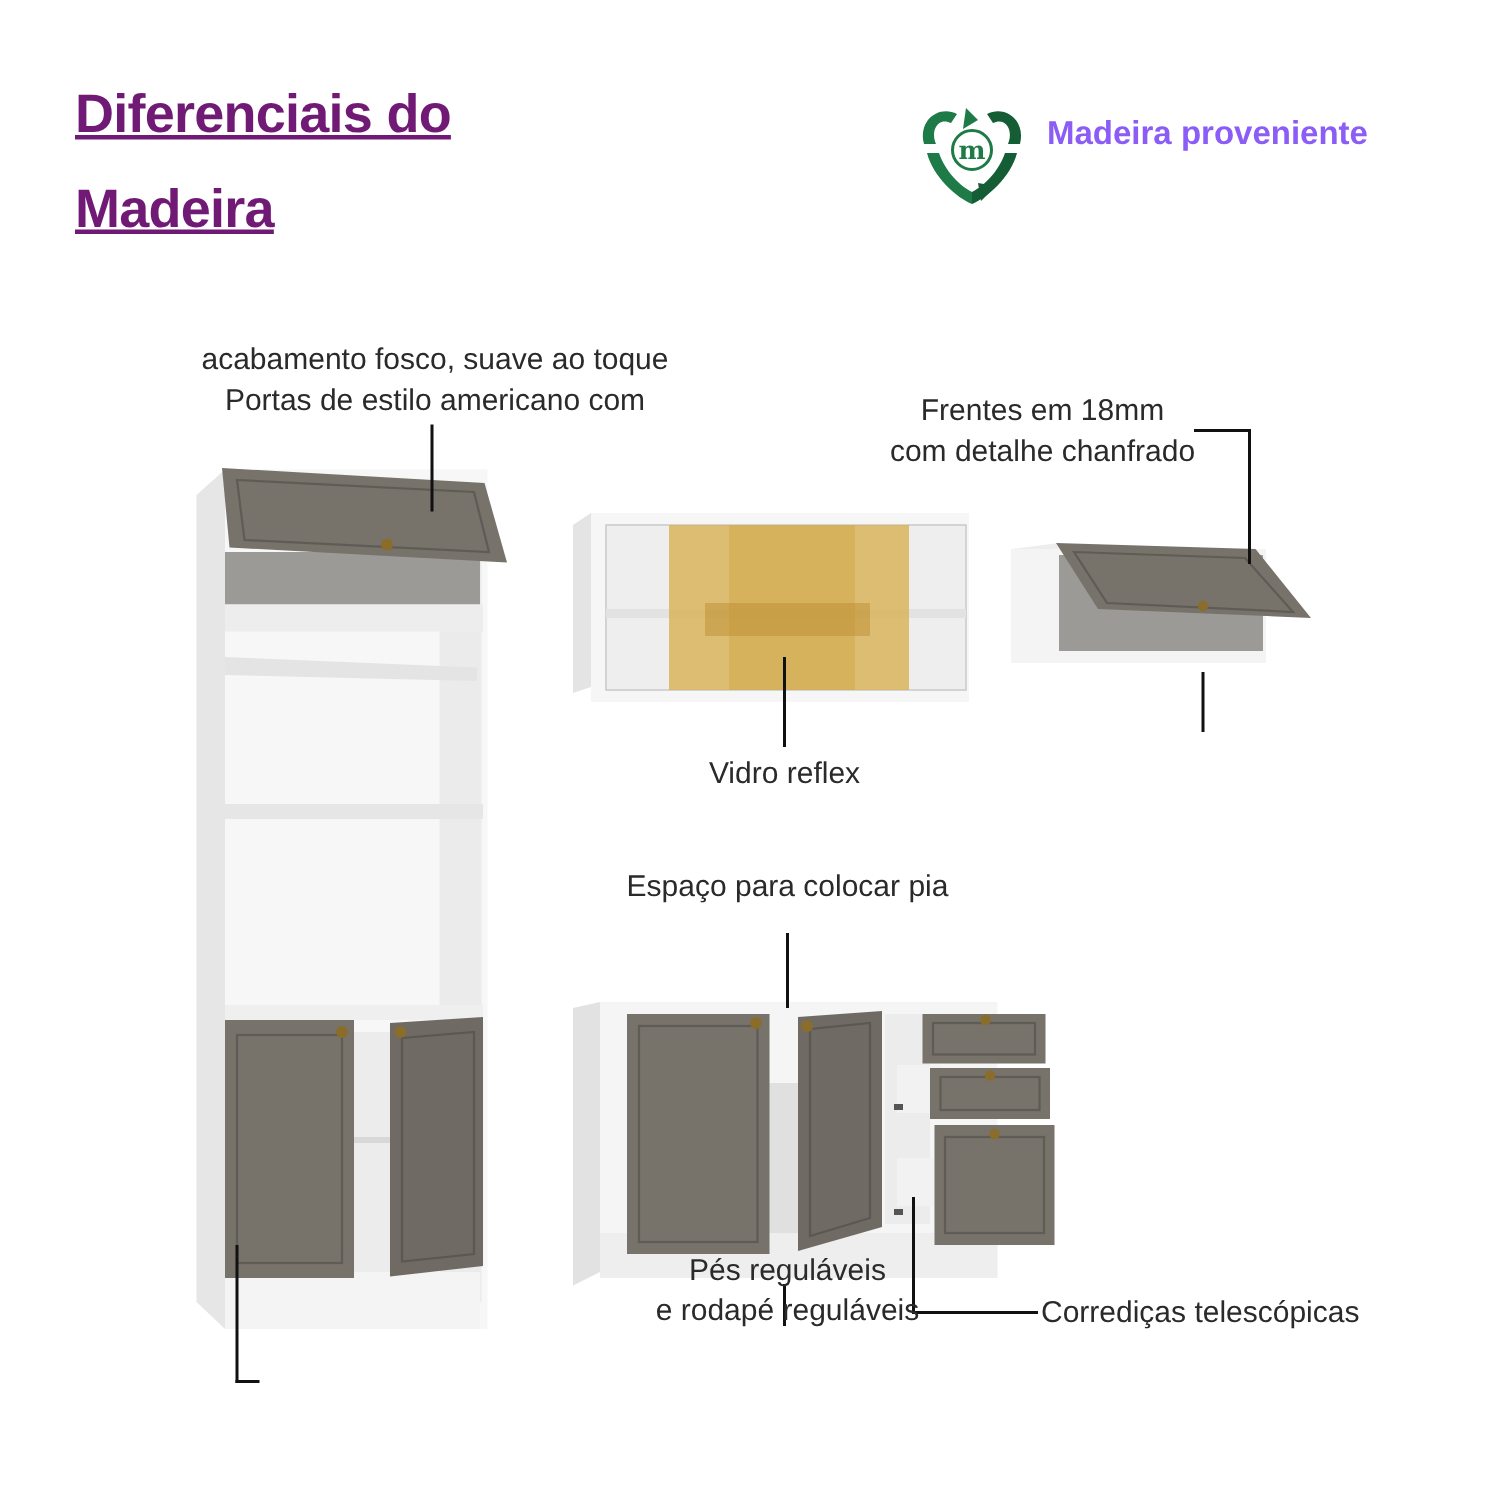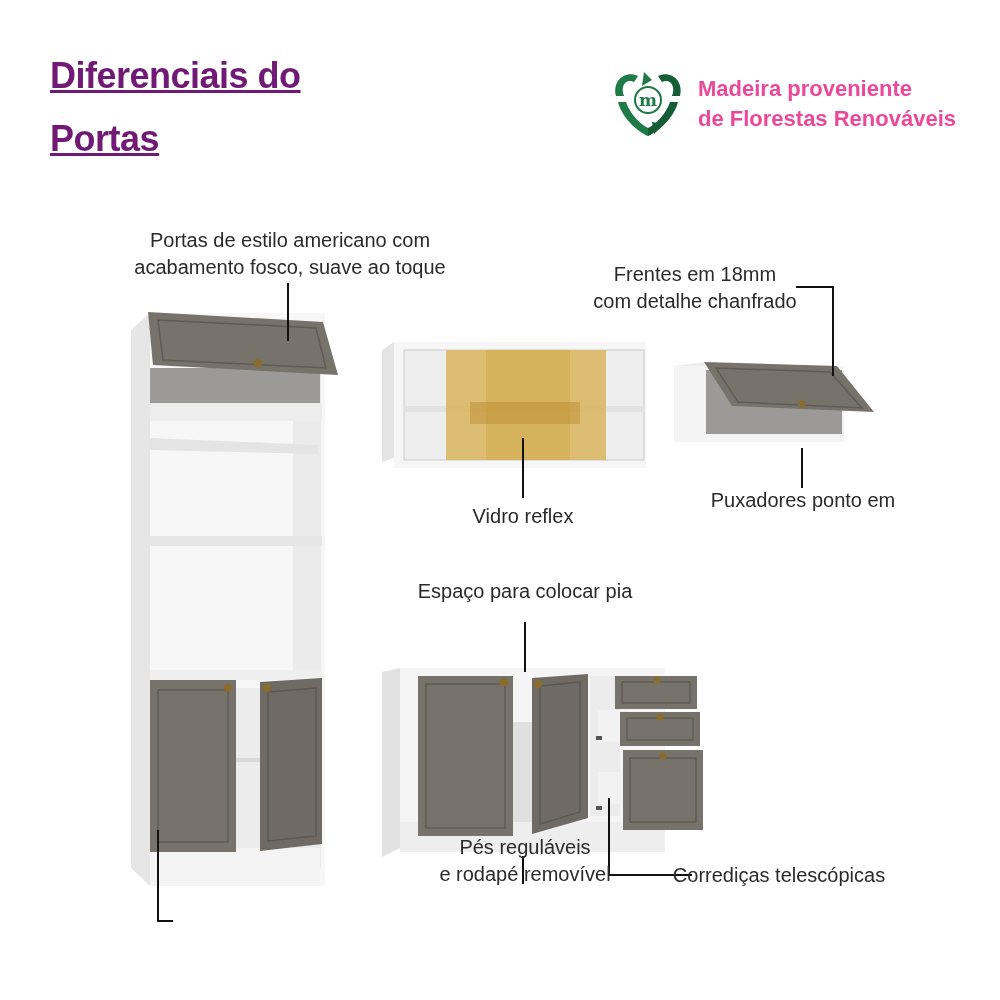--- a/index.html
+++ b/index.html
@@ -1,47 +1,46 @@
 <!DOCTYPE html>
 <html><head>
 <meta charset="utf-8">
 <style>
   html, body { margin:0; padding:0; }
   body { width:1000px; height:1000px; background:#ffffff; position:relative; overflow:hidden;
          font-family:"Liberation Sans", "DejaVu Sans", sans-serif; color:#2e2e2e; }
   .abs { position:absolute; }
   .title { left:50px; top:44px; font-size:36px; font-weight:bold; line-height:63px; color:#701a75; letter-spacing:-0.5px;text-decoration:underline; }
-  .badge-text { left:698px; top:74px; font-size:22px; font-weight:bold; line-height:30px; color:#ec4899; }
+  .badge-text { left:698px; top:74px; font-size:22px; font-weight:bold; line-height:30px; color:#8b5cf6; }
   .label { font-size:20px; line-height:27px; color:#2a2a2a; text-align:center; white-space:nowrap; }
   .line { position:absolute; background:#111; }
   svg { position:absolute; }
 </style>
 </head>
 <body>
 
 <div class="abs title">
   <div>Diferenciais do</div>
-  <div>Portas</div>
+  <div>Madeira</div>
 </div>
 
 <svg style="left:608px;top:66px" width="80" height="74" viewBox="0 0 80 74">
   <g fill="#1e7a46">
     <path d="M8 30 C4 14 18 4 30 10 L26 16 C18 12 12 20 16 30 Z"></path>
     <path d="M36 6 L44 14 L34 20 Z"></path>
     <path d="M72 30 C76 14 62 4 50 10 L54 16 C62 12 68 20 64 30 Z" fill="#155e35"></path>
     <path d="M10 36 C14 52 30 66 40 70 L40 62 C32 58 22 48 18 36 Z"></path>
     <path d="M70 36 C66 52 50 66 40 70 L40 62 C48 58 58 48 62 36 Z" fill="#155e35"></path>
     <path d="M44 56 L56 58 L46 68 Z" fill="#155e35"></path>
   </g>
   <circle cx="40" cy="34" r="13" fill="#fff" stroke="#1e7a46" stroke-width="2"></circle>
   <text x="40" y="40" text-anchor="middle" font-family="DejaVu Serif, serif" font-weight="bold" font-size="17" fill="#1e7a46">m</text>
 </svg>
 <div class="abs badge-text">
   <div>Madeira proveniente</div>
-  <div>de Florestas Renováveis</div>
 </div>
 
 <svg style="left:128px;top:308px" width="215" height="585" viewBox="0 0 215 585">
 
   <polygon points="3,22 22,5 22,578 3,560" fill="#e6e6e6"></polygon>
   <rect x="22" y="5" width="175" height="573" fill="#f7f7f7"></rect>
   <rect x="165" y="60" width="28" height="500" fill="#ebebeb"></rect>
 
   <rect x="22" y="60" width="170" height="35" fill="#9c9a97"></rect>
 
@@ -109,55 +108,54 @@
   <circle cx="280" cy="55" r="3.5" fill="#8a6d2b"></circle>
   <rect x="218" y="110" width="30" height="32" fill="#f2f2f2"></rect>
   <rect x="243" y="88" width="80" height="80" fill="#77736b"></rect>
   <rect x="250" y="96" width="66" height="64" fill="none" stroke="#5f5c56" stroke-width="1.5"></rect>
   <circle cx="283" cy="94" r="3.5" fill="#8a6d2b"></circle>
   <rect x="216" y="74" width="6" height="4" fill="#555"></rect>
   <rect x="216" y="144" width="6" height="4" fill="#555"></rect>
 </svg>
 
 <div class="abs label" style="left:110px;top:227px;width:360px">
+  <div>acabamento fosco, suave ao toque</div>
   <div>Portas de estilo americano com</div>
-  <div>acabamento fosco, suave ao toque</div>
 </div>
 <div class="line" style="left:287px;top:283px;width:2px;height:58px"></div>
 
 <div class="abs label" style="left:570px;top:261px;width:250px">
   <div>Frentes em 18mm</div>
   <div>com detalhe chanfrado</div>
 </div>
 <div class="line" style="left:796px;top:286px;width:38px;height:2px"></div>
 <div class="line" style="left:832px;top:286px;width:2px;height:90px"></div>
 
 <div class="line" style="left:522px;top:438px;width:2px;height:60px"></div>
 <div class="abs label" style="left:423px;top:503px;width:200px">
   <div>Vidro reflex</div>
 </div>
 
 <div class="line" style="left:801px;top:448px;width:2px;height:40px"></div>
 <div class="abs label" style="left:683px;top:487px;width:240px">
-  <div>Puxadores ponto em</div>
 </div>
 
 <div class="abs label" style="left:395px;top:578px;width:260px">
   <div>Espaço para colocar pia</div>
 </div>
 <div class="line" style="left:524px;top:622px;width:2px;height:50px"></div>
 
 <div class="line" style="left:608px;top:798px;width:2px;height:78px"></div>
 <div class="line" style="left:608px;top:874px;width:84px;height:2px"></div>
-<div class="abs label" style="left:654px;top:862px;width:250px;text-align:center">
+<div class="abs label" style="left:694px;top:862px;width:250px;text-align:left">
   <div>Corrediças telescópicas</div>
 </div>
 
 <div class="line" style="left:522px;top:856px;width:2px;height:28px"></div>
 <div class="abs label" style="left:420px;top:834px;width:210px">
   <div>Pés reguláveis</div>
-  <div>e rodapé removível</div>
+  <div>e rodapé reguláveis</div>
 </div>
 
 <div class="line" style="left:157px;top:830px;width:2px;height:92px"></div>
 <div class="line" style="left:157px;top:920px;width:16px;height:2px"></div>
 <div class="abs label" style="left:172px;top:907px;width:236px">
 </div>
 
 </body></html>

